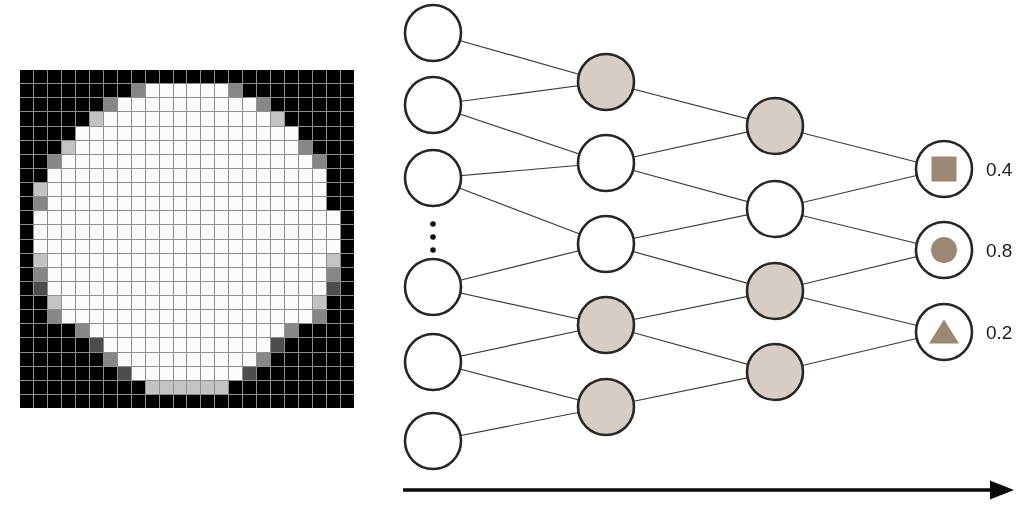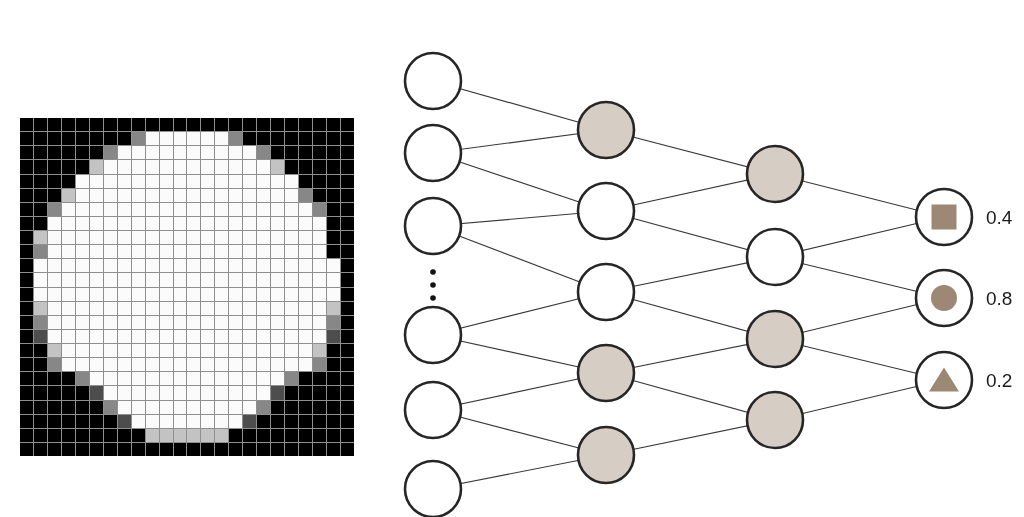--- a/index.html
+++ b/index.html
@@ -3,21 +3,21 @@
 <meta charset="utf-8">
 <style>
   html, body { margin: 0; padding: 0; }
   body {
     width: 1024px; height: 517px;
     background: #ffffff;
     position: relative;
     overflow: hidden;
     font-family: "Liberation Sans", sans-serif;
   }
-  #figure-canvas { position: absolute; inset: 0; margin-top: 48px; }
+  #figure-canvas { position: absolute; inset: 0; }
   #pixel-image-grid {
     position: absolute;
     display: grid;
     box-sizing: border-box;
   }
   #pixel-image-grid .cell { width: 100%; height: 100%; }
   #network-svg { position: absolute; left: 0; top: 0; }
 </style>
 </head>
 <body>

